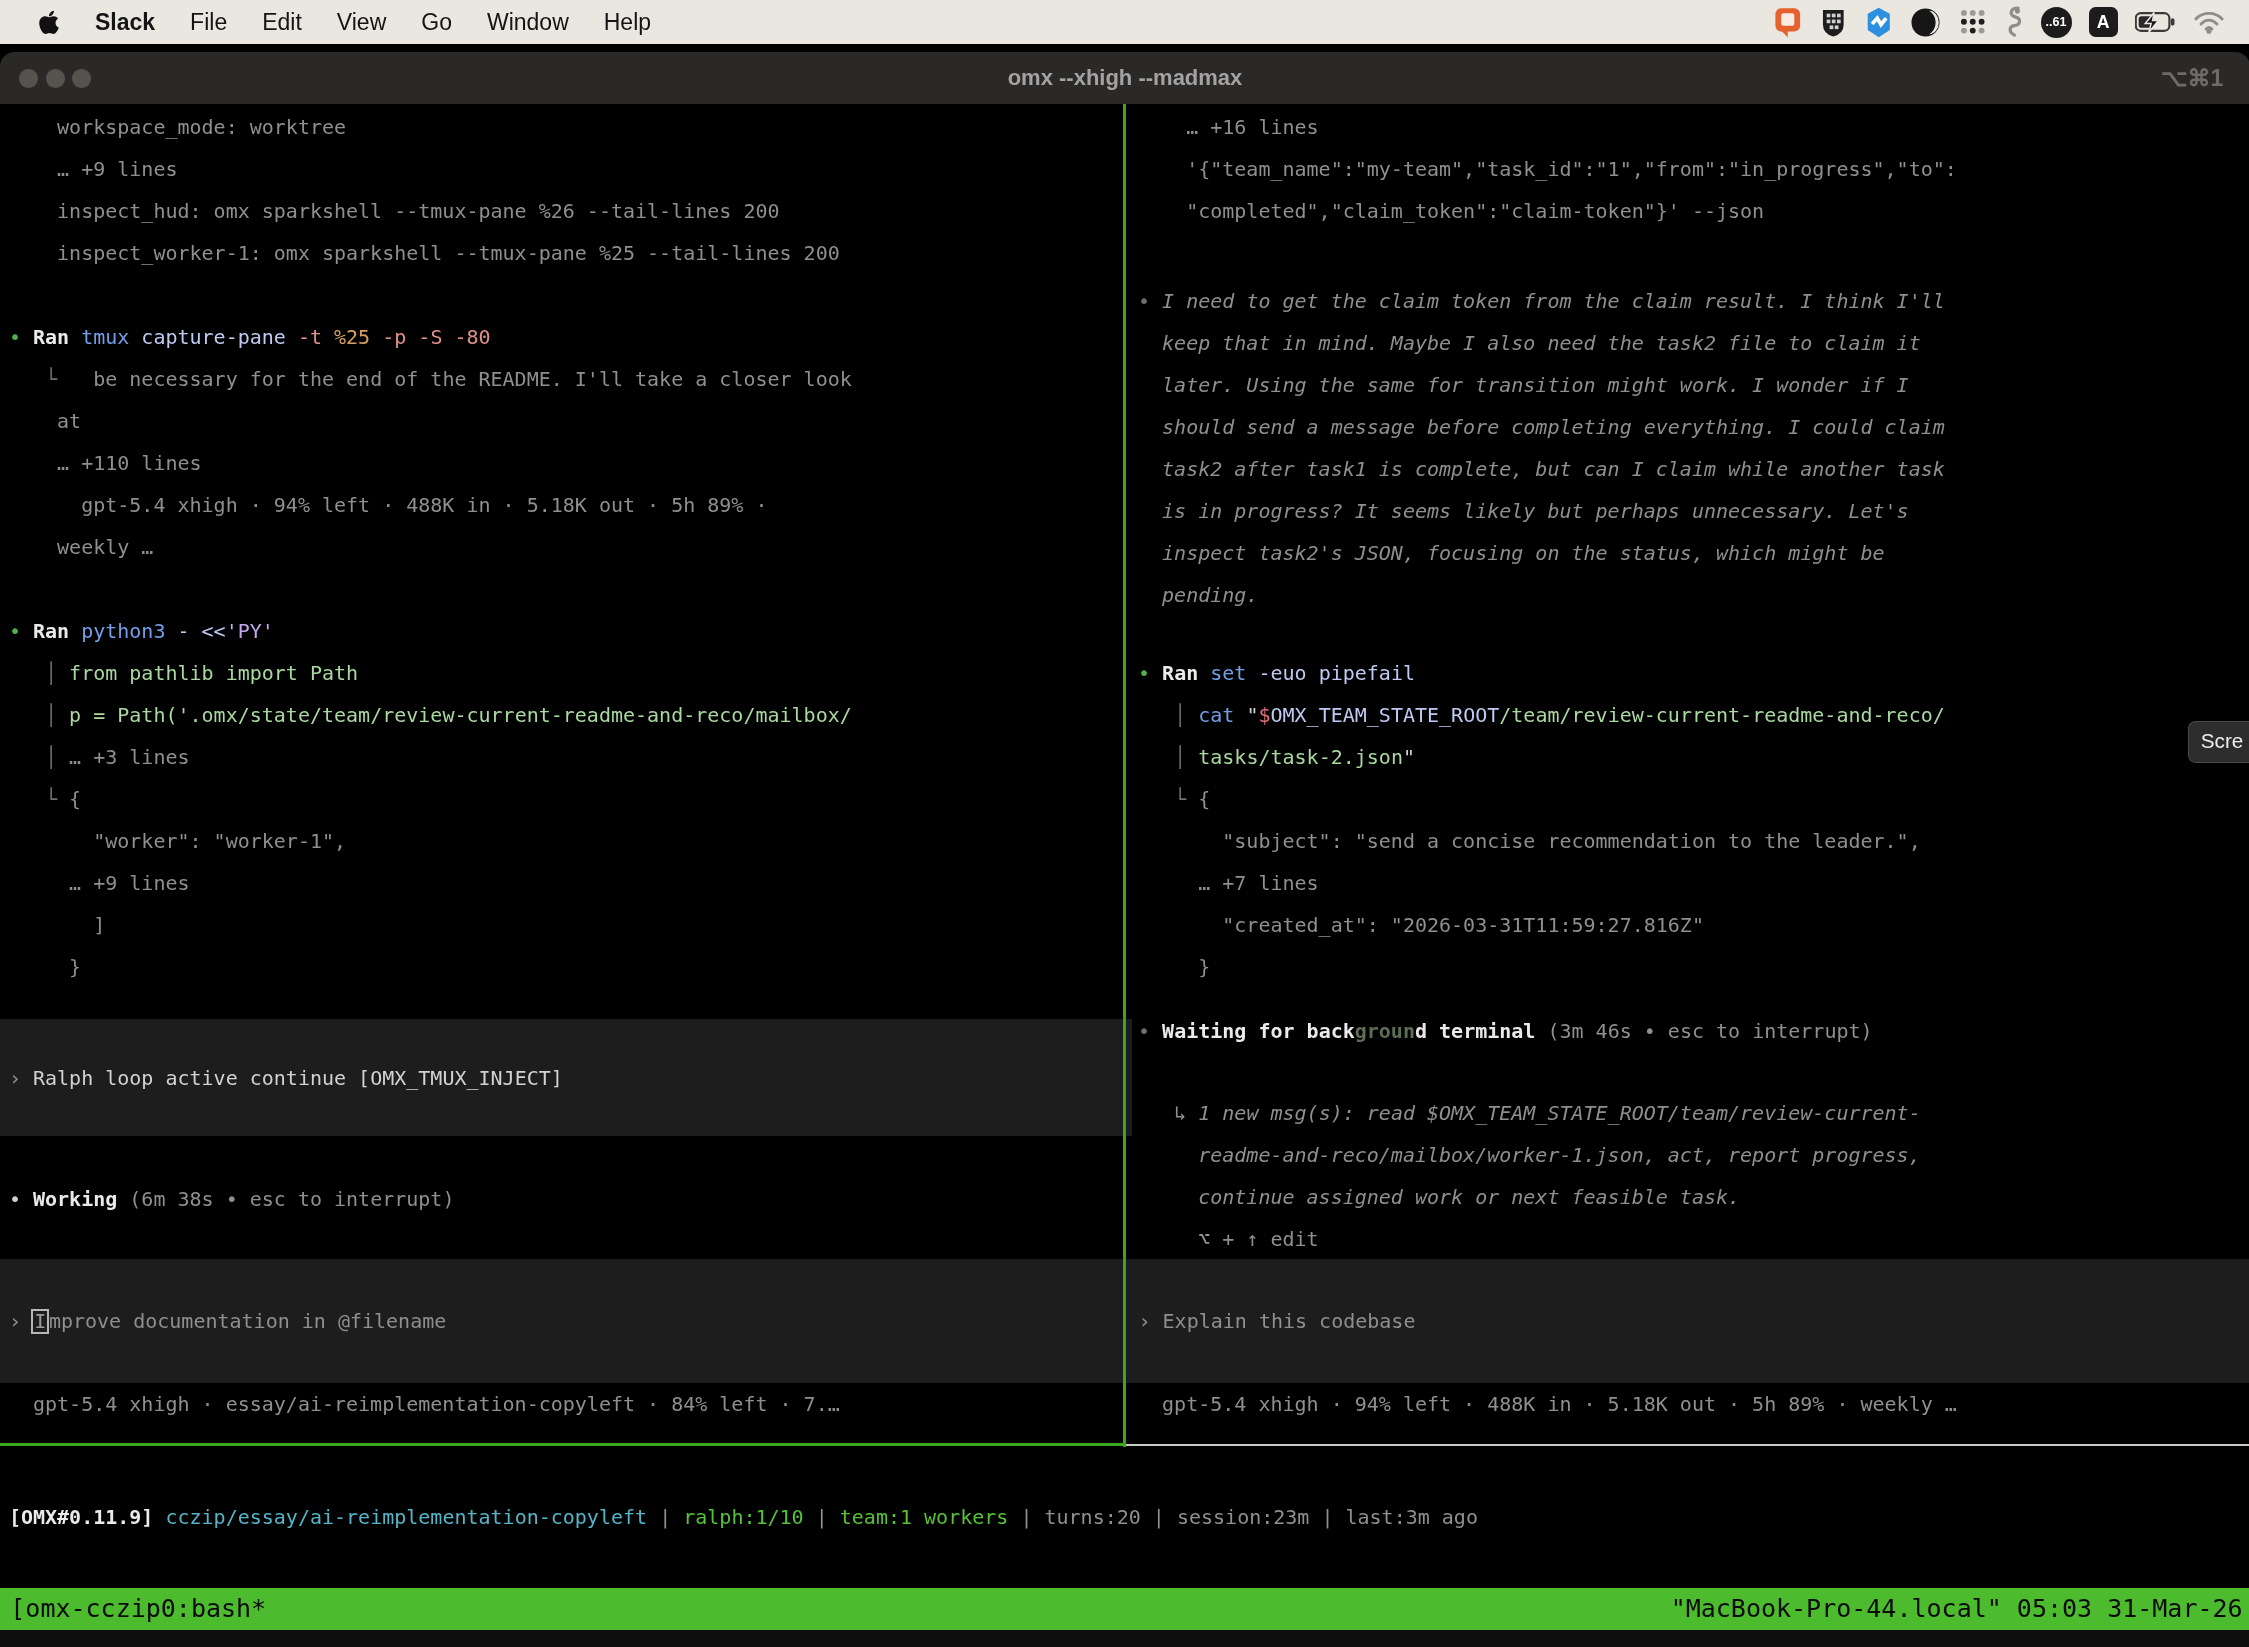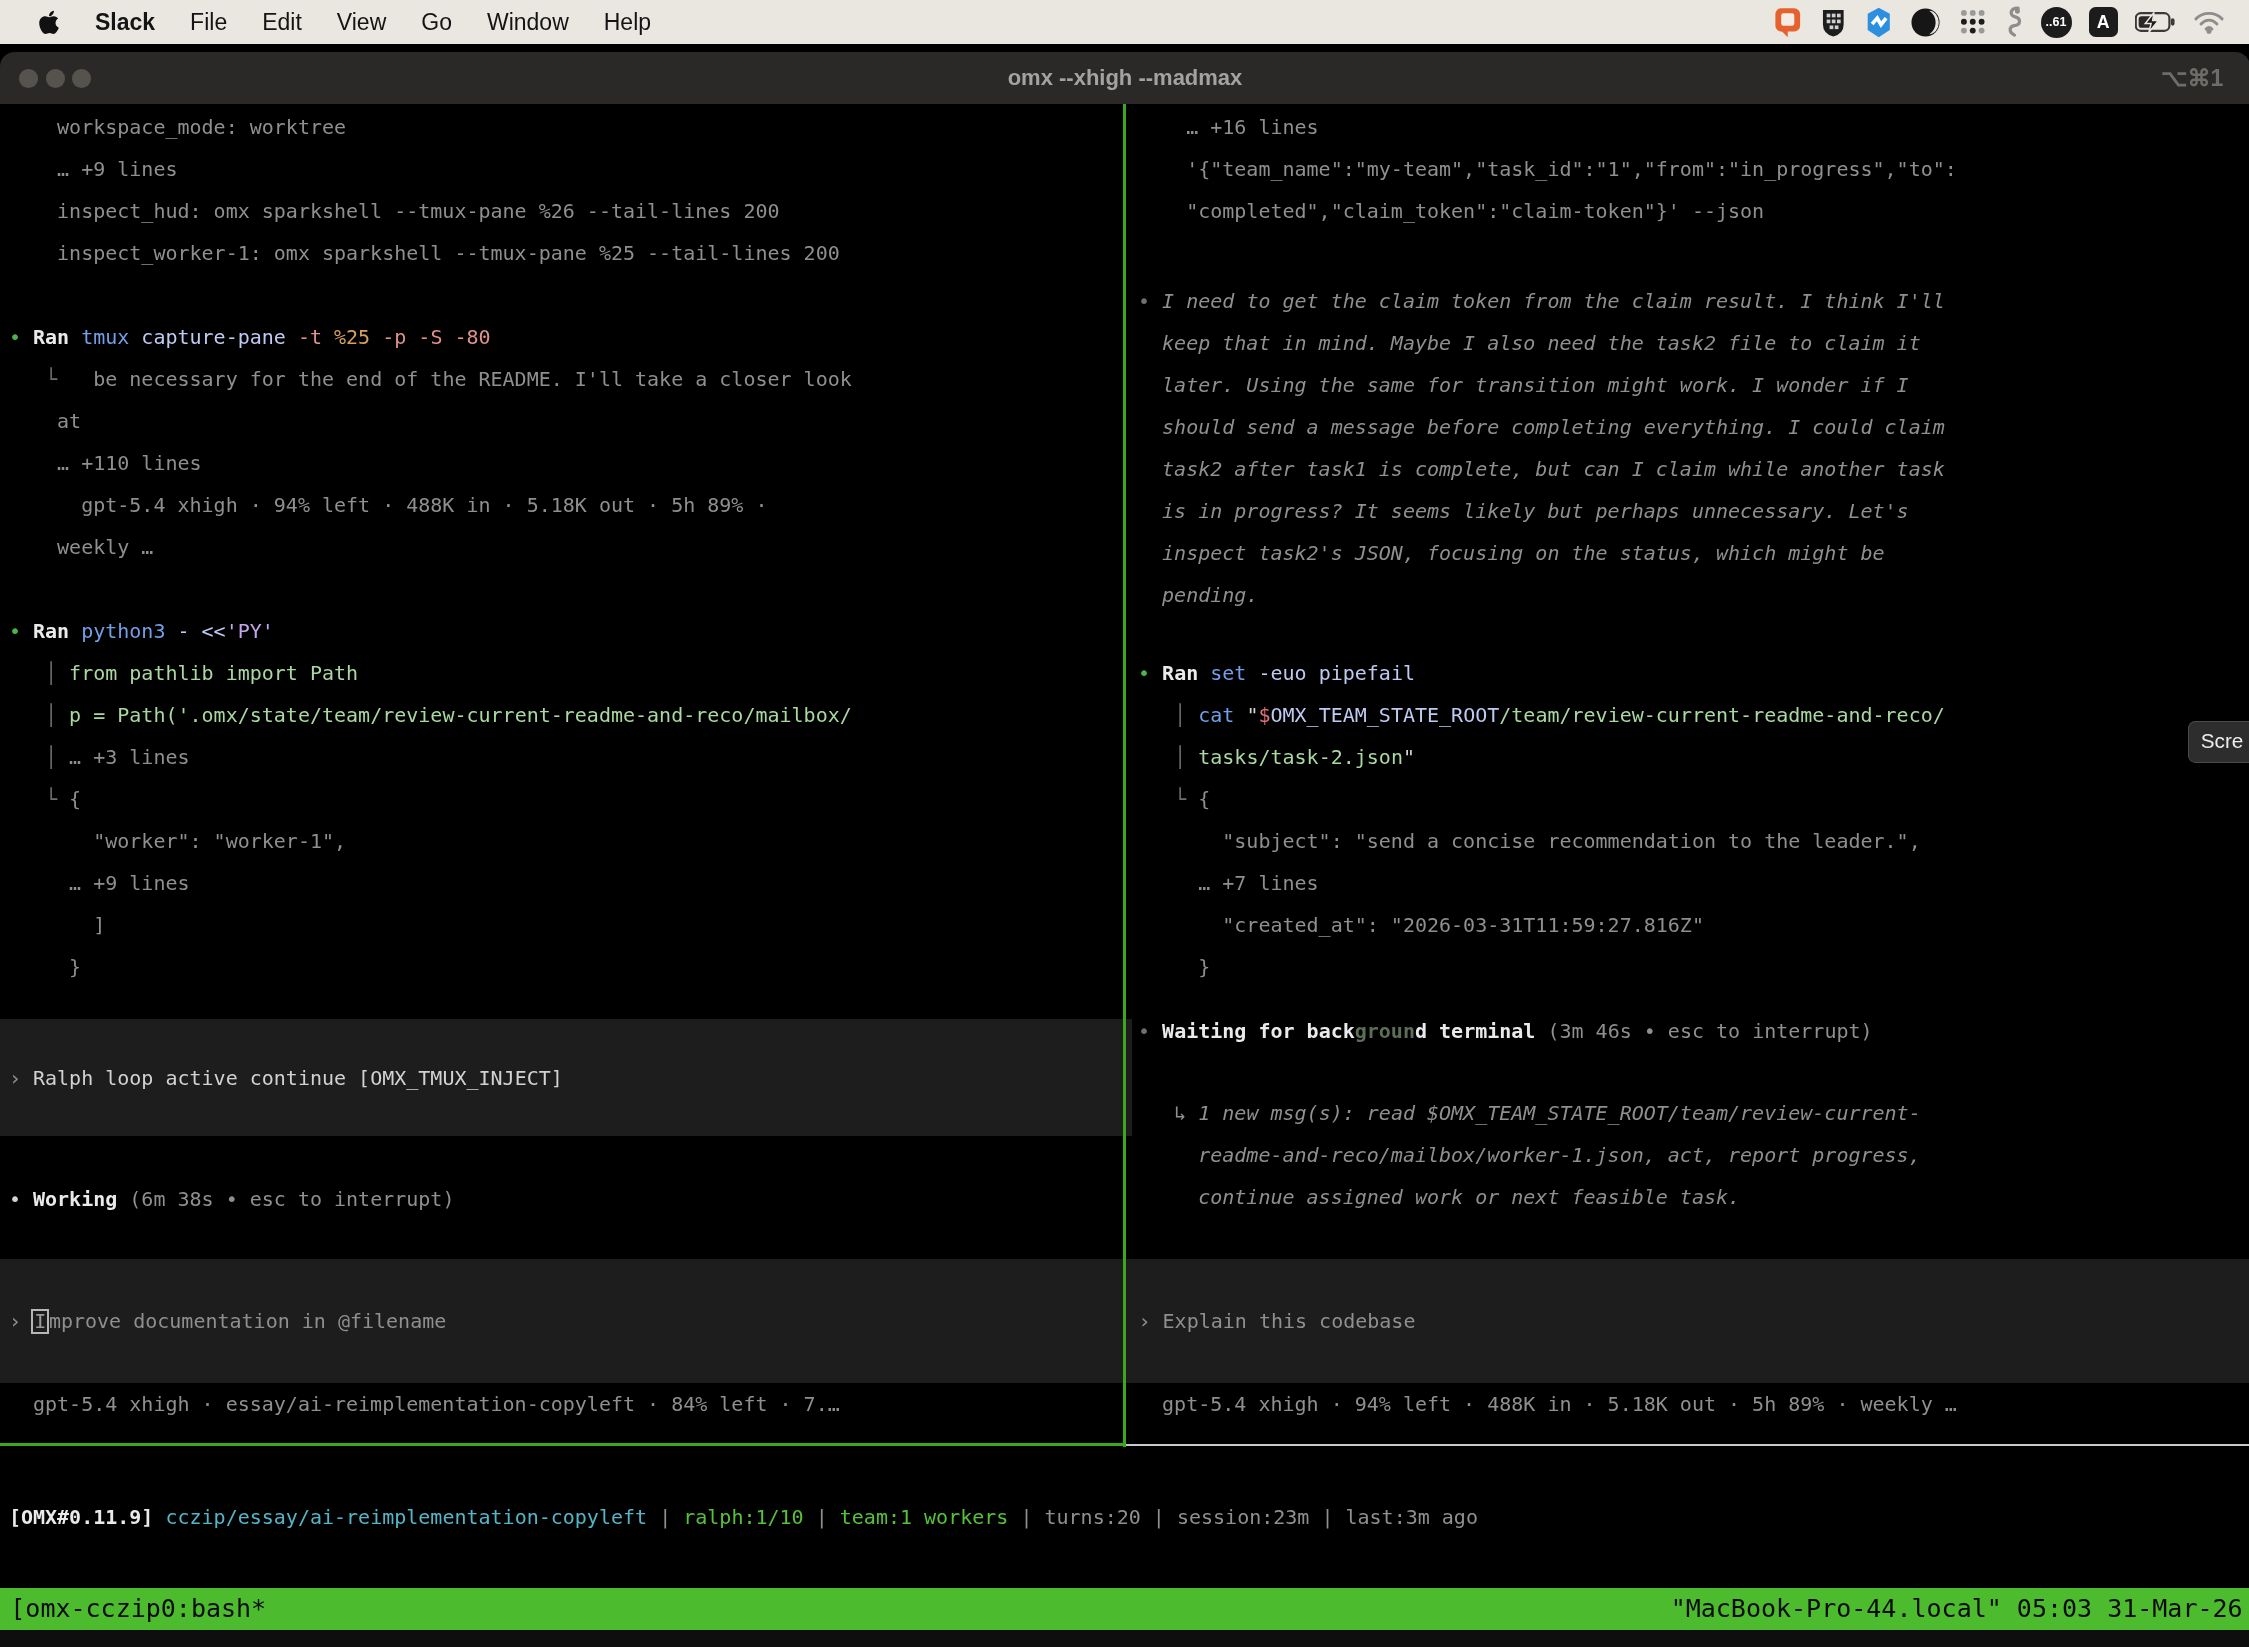--- a/index.html
+++ b/index.html
@@ -258,20 +258,21 @@
       </div>
 
     <div class="abs rpane-block" style="top:906px;">
         <div class="line"><span class="c-dgray">• </span><span class="c-bw">Waiting for back</span><span class="c-shim">groun</span><span class="c-bw">d terminal</span><span class="c-gray"> (3m 46s • esc to interrupt)</span></div>
       </div>
 
     <div class="abs rpane-block" style="top:988px;">
         <div class="line"><span class="c-gray">   ↳ </span><span class="c-it">1 new msg(s): read $OMX_TEAM_STATE_ROOT/team/review-current-</span></div>
         <div class="line"><span class="c-it">     readme-and-reco/mailbox/worker-1.json, act, report progress,</span></div>
         <div class="line"><span class="c-it">     continue assigned work or next feasible task.</span></div>
+        <div class="line"><span class="c-gray">     ⌥ + ↑ edit</span></div>
       </div>
 
     <div class="abs band" style="top:1155px;left:1126px;width:1124px;height:124px;padding-left:12.5px;">
       <div>
           <div class="line"><span class="c-gray">› Explain this codebase</span></div>
         </div>
     </div>
 
     <div class="abs rpane-block" style="top:1279px;">
         <div class="line"><span class="c-gray">  gpt-5.4 xhigh · 94% left · 488K in · 5.18K out · 5h 89% · weekly …</span></div>

